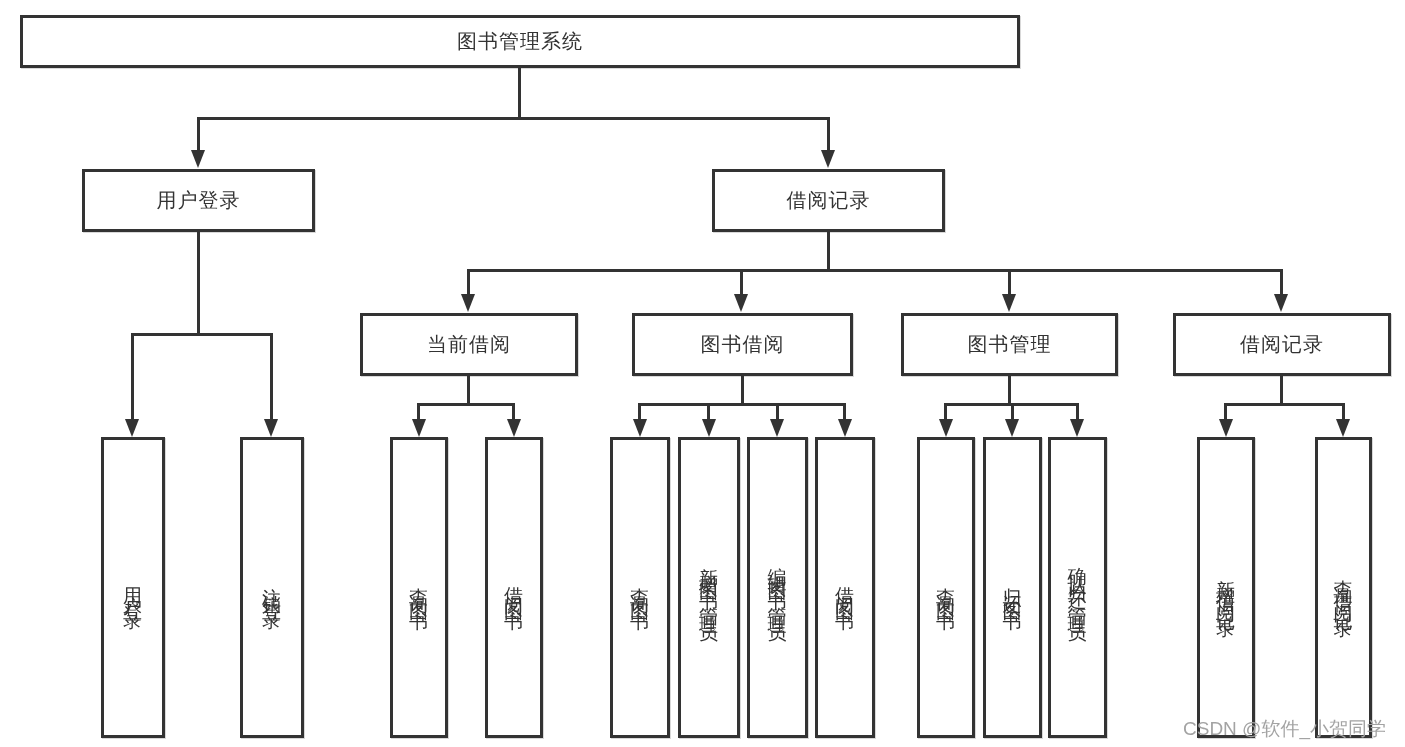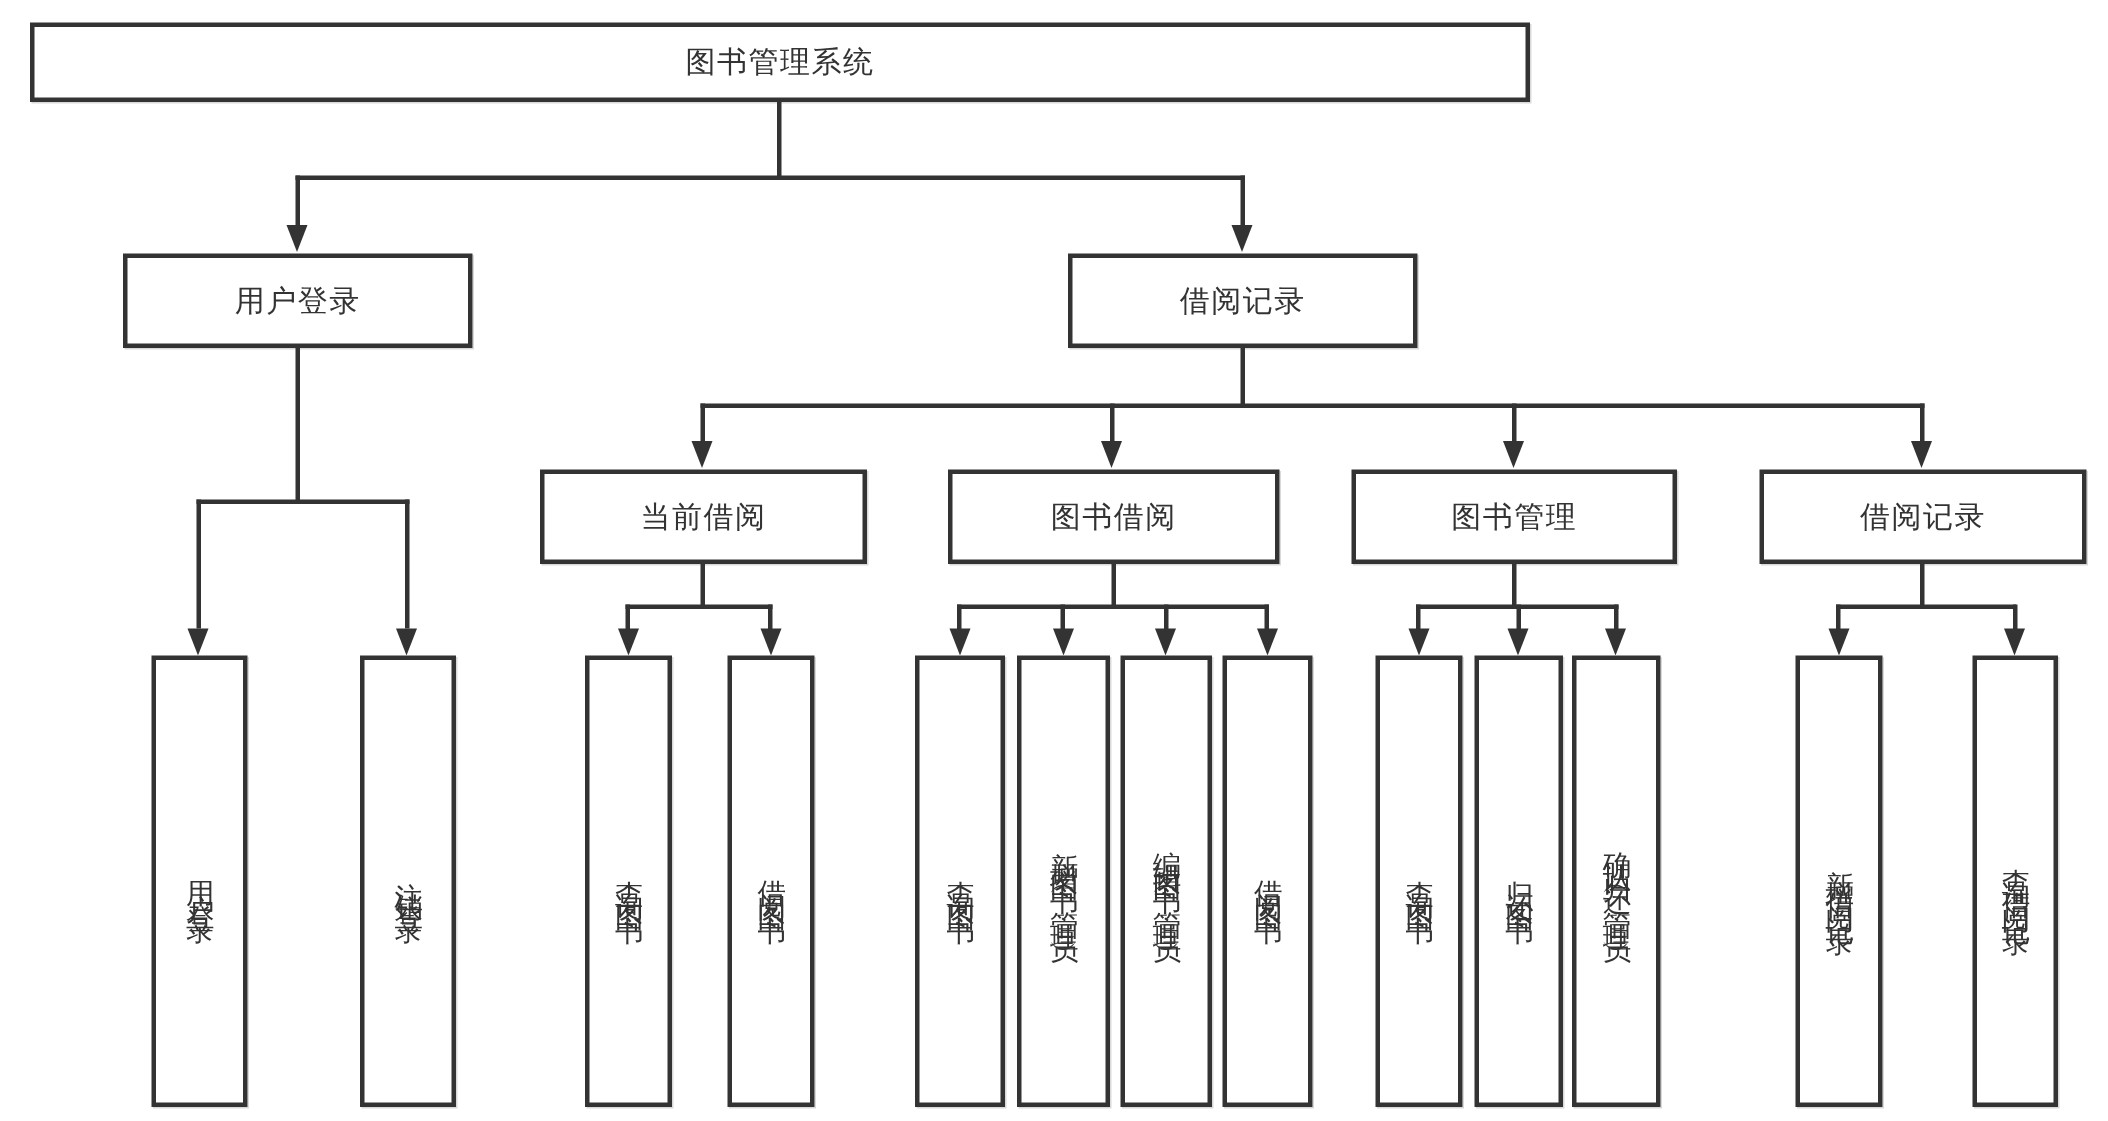--- a/index.html
+++ b/index.html
@@ -173,14 +173,15 @@
     <span>确认归还（管理员）</span>
   </div>
 
   <div class="box v" style="left:1197px;top:437px;width:58px;height:301px;">
     <span>新增借阅记录</span>
   </div>
   <div class="box v" style="left:1315px;top:437px;width:57px;height:301px;">
     <span>查询借阅记录</span>
   </div>
 
+  <div class="watermark">CSDN @软件_小贺同学</div>
 
 </div>
 
 </body></html>

